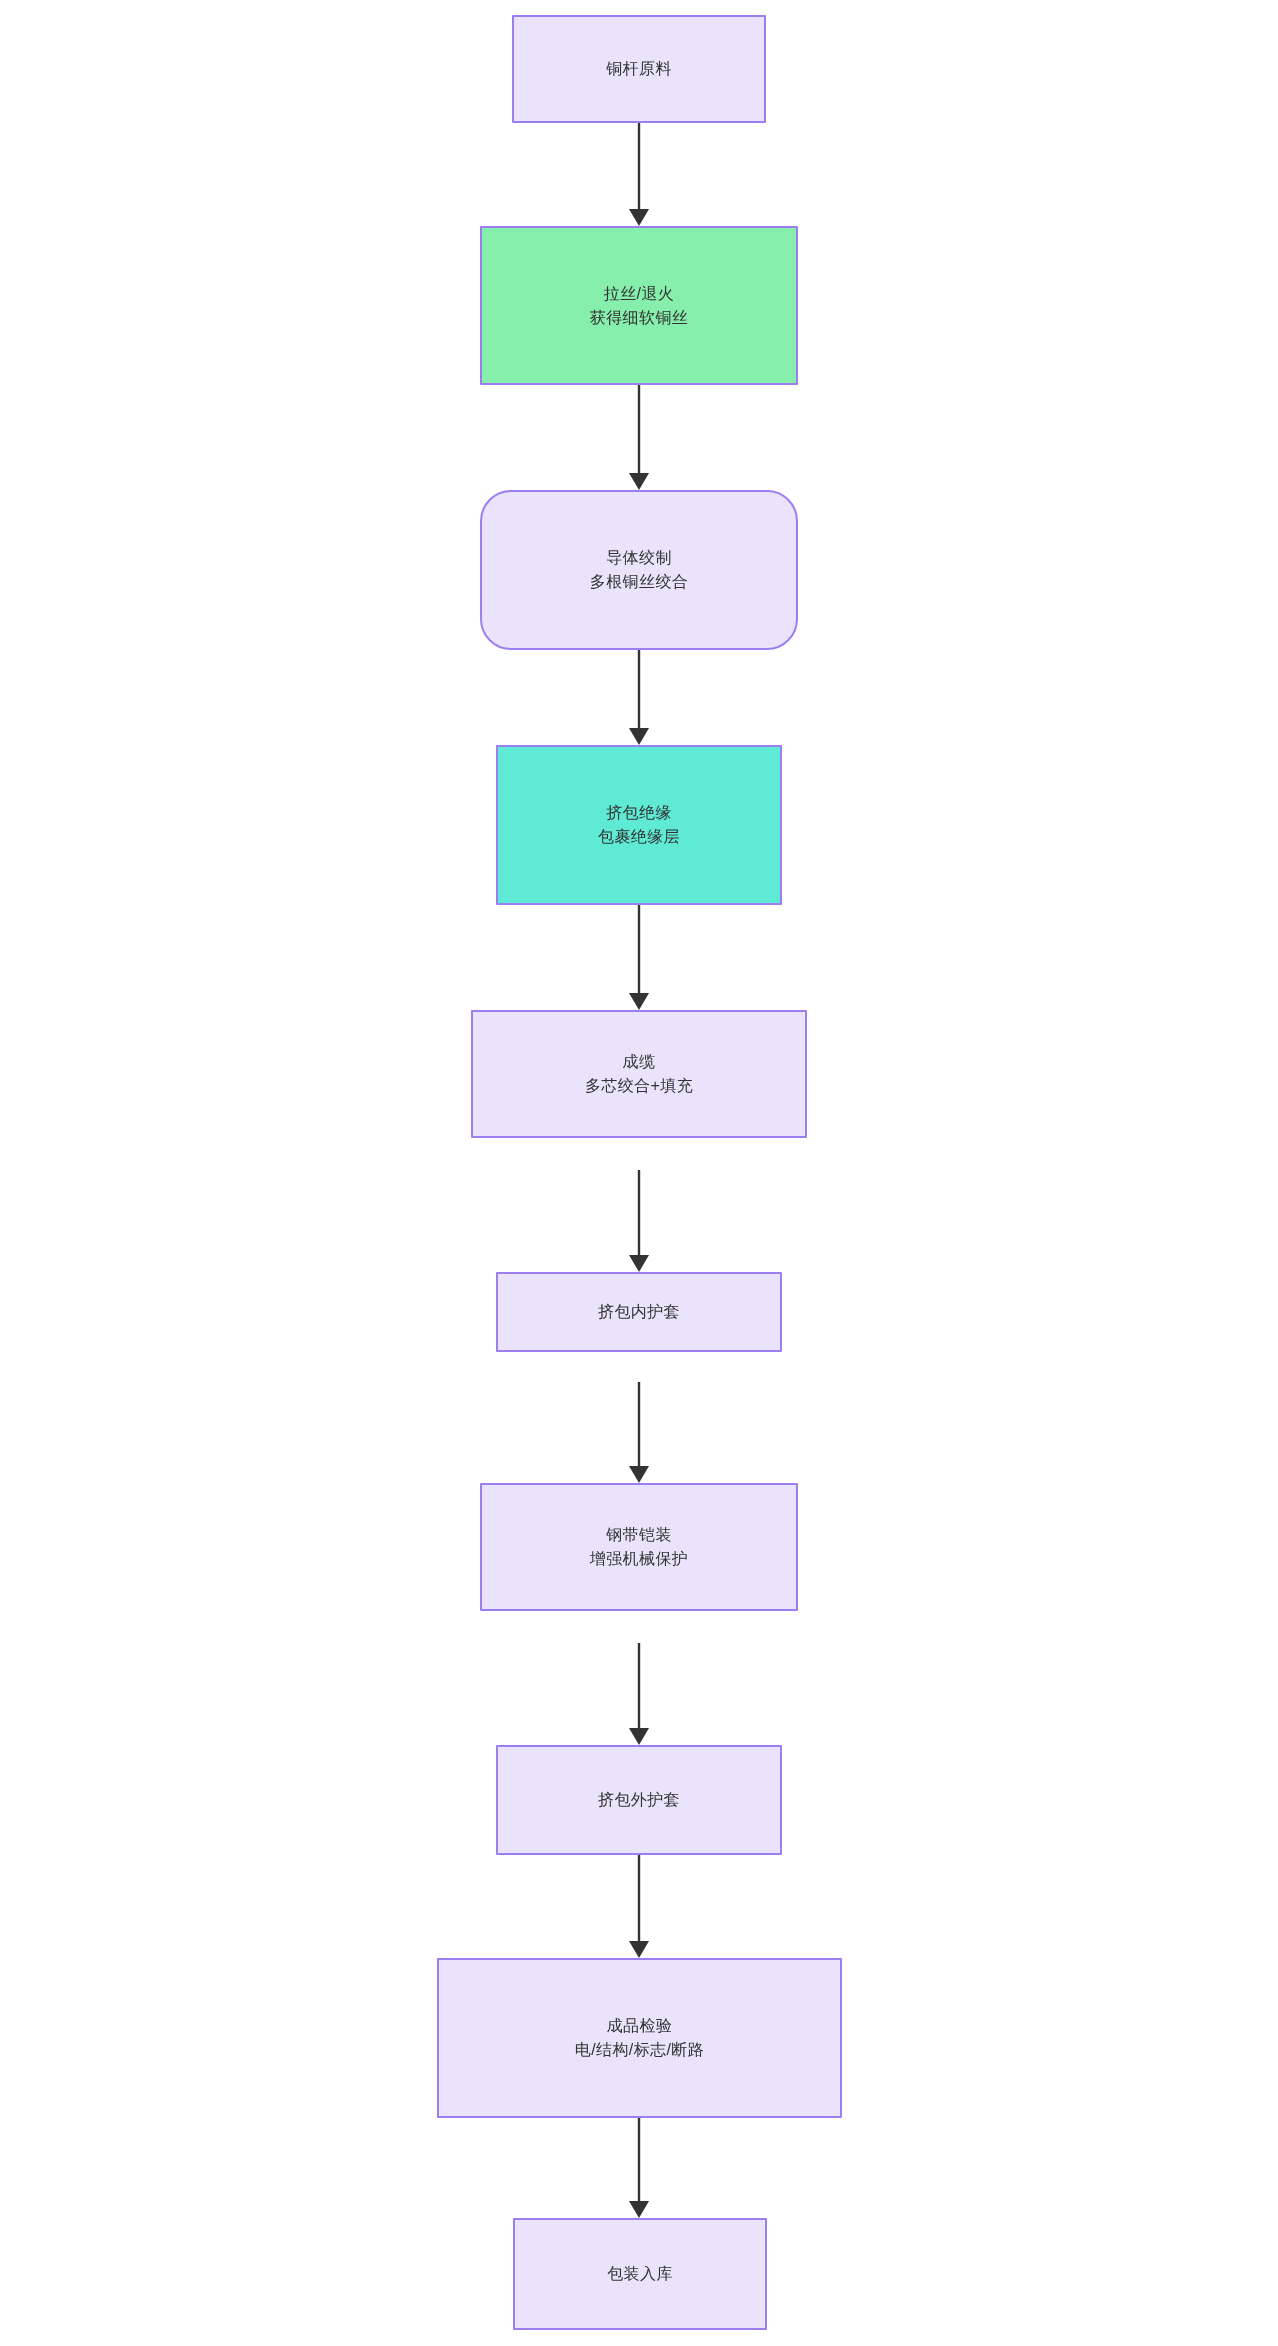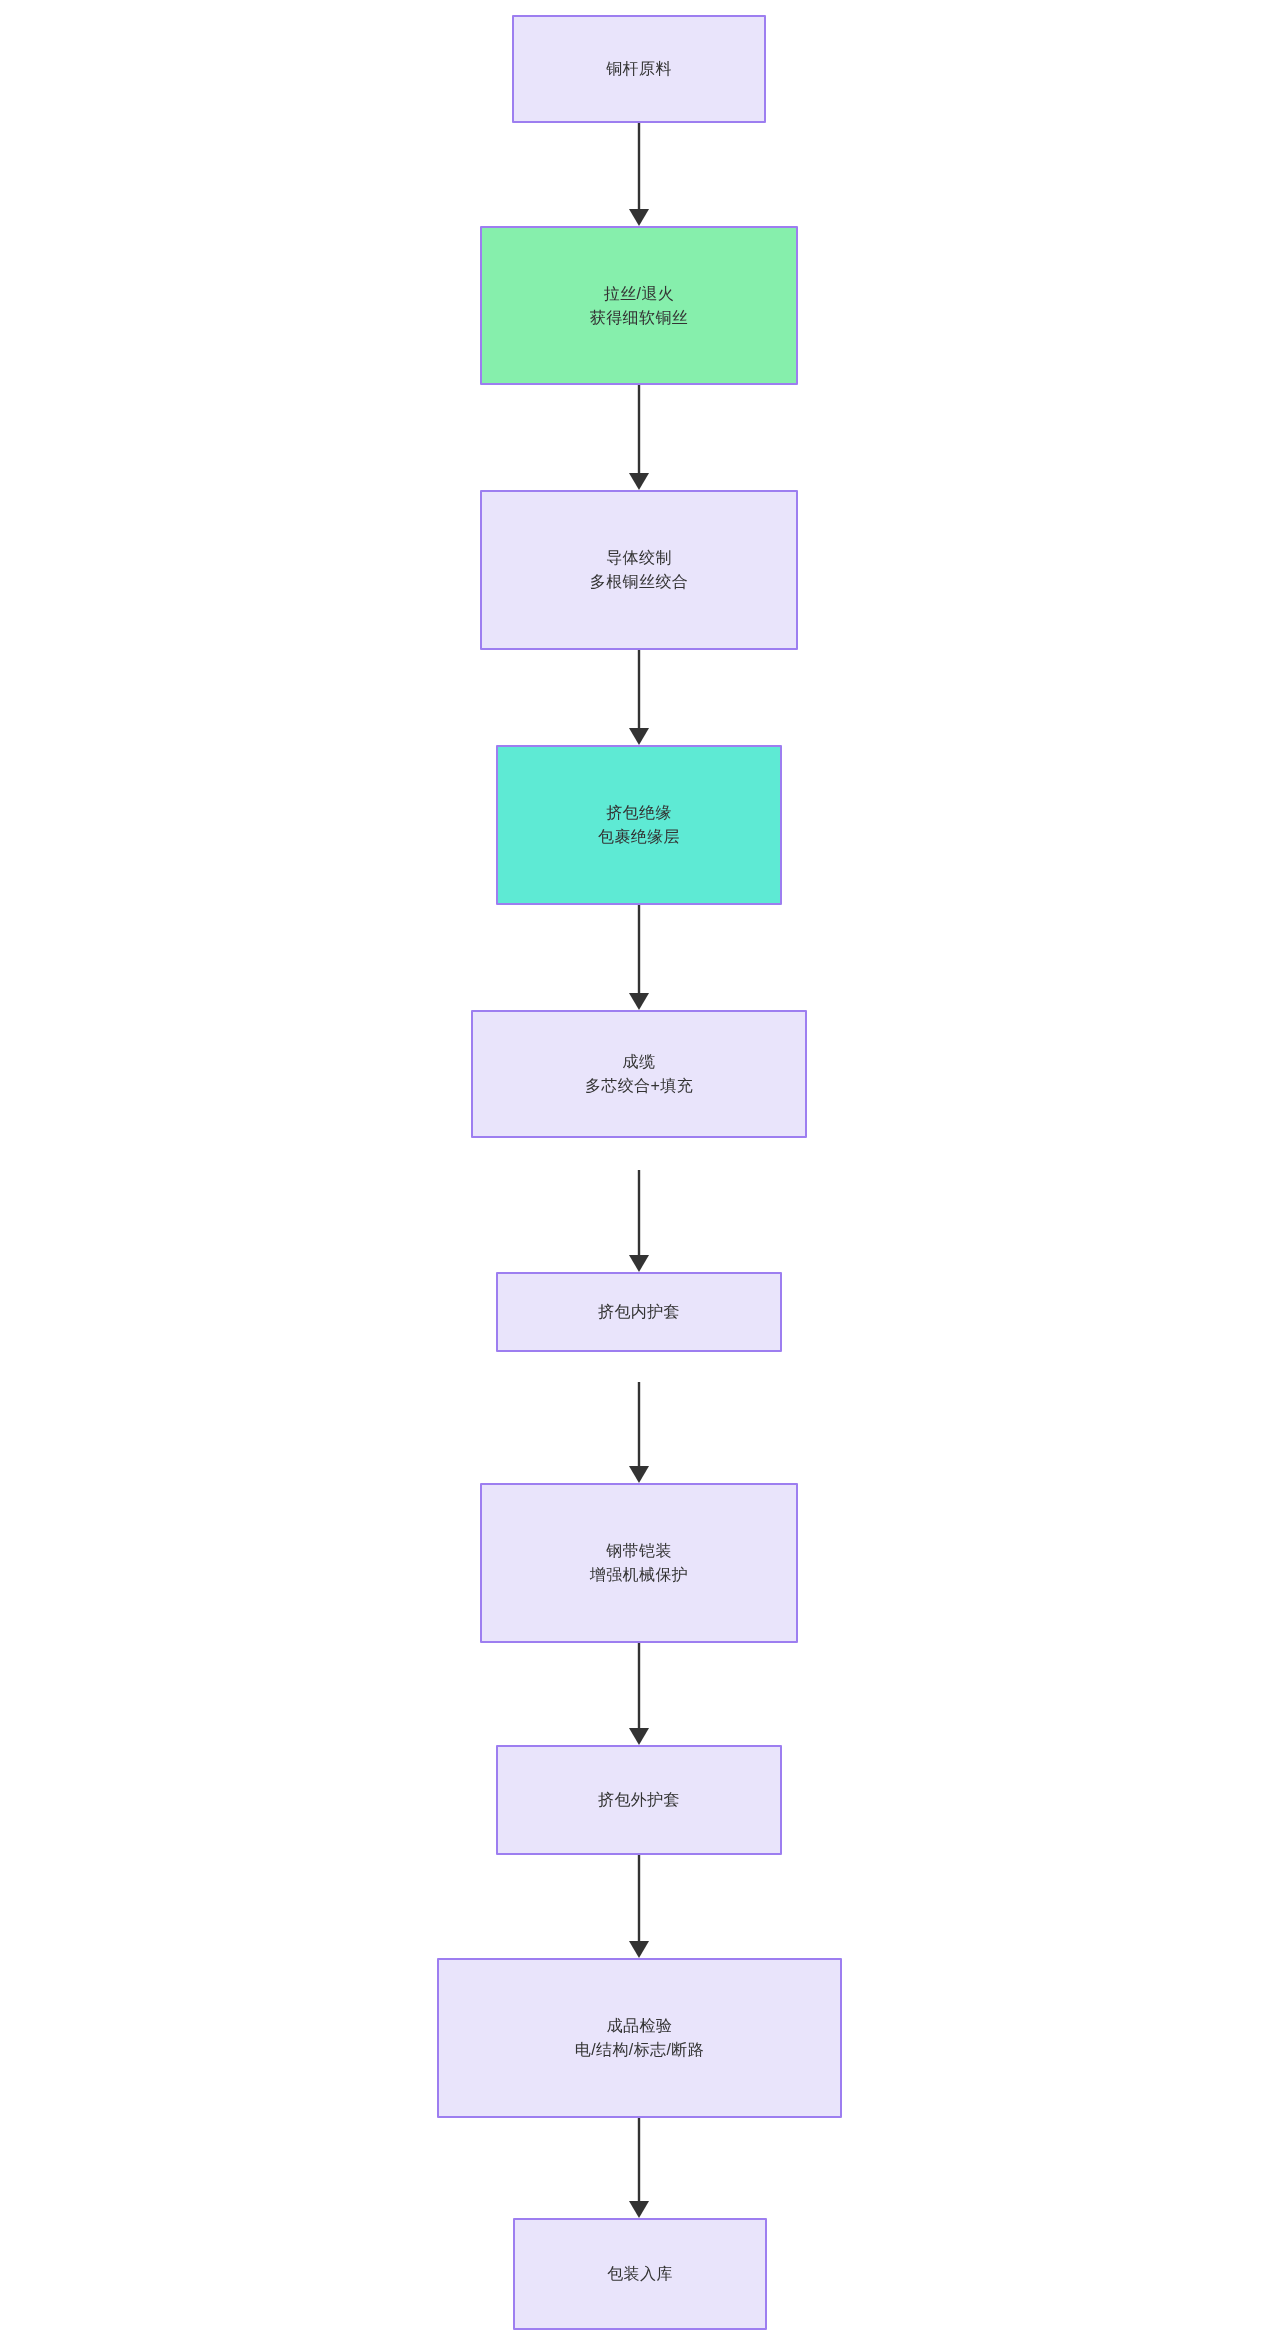--- a/index.html
+++ b/index.html
@@ -112,36 +112,36 @@
     </svg>
 
   <div id="nodes">
       <div class="node" style="left: 512px; top: 15px; width: 254px; height: 108px; background: rgb(233, 228, 251); border-color: rgb(157, 126, 240); color: rgb(51, 51, 51);">
         <span class="node-line">铜杆原料</span>
       </div>
       <div class="node" style="left: 480px; top: 226px; width: 318px; height: 159px; background: #86efac; border-color: rgb(157, 126, 240); color: rgb(51, 51, 51);">
         <span class="node-line">拉丝/退火</span>
         <span class="node-line">获得细软铜丝</span>
       </div>
-      <div class="node" style="left: 480px; top: 490px; width: 318px; height: 160px; background: rgb(233, 228, 251); border-color: rgb(157, 126, 240); color: rgb(51, 51, 51);">
+      <div class="node" style="left: 480px; top: 490px; width: 318px; height: 160px; background: rgb(233, 228, 251); border-color: rgb(157, 126, 240); color: rgb(51, 51, 51); border-radius: 31px;">
         <span class="node-line">导体绞制</span>
         <span class="node-line">多根铜丝绞合</span>
       </div>
       <div class="node" style="left: 496px; top: 745px; width: 286px; height: 160px; background: #5eead4; border-color: rgb(157, 126, 240); color: rgb(51, 51, 51);">
         <span class="node-line">挤包绝缘</span>
         <span class="node-line">包裹绝缘层</span>
       </div>
       <div class="node" style="left: 471px; top: 1010px; width: 336px; height: 128px; background: rgb(233, 228, 251); border-color: rgb(157, 126, 240); color: rgb(51, 51, 51);">
         <span class="node-line">成缆</span>
         <span class="node-line">多芯绞合+填充</span>
       </div>
       <div class="node" style="left: 496px; top: 1272px; width: 286px; height: 80px; background: rgb(233, 228, 251); border-color: rgb(157, 126, 240); color: rgb(51, 51, 51);">
         <span class="node-line">挤包内护套</span>
       </div>
-      <div class="node" style="left: 480px; top: 1483px; width: 318px; height: 160px; background: rgb(233, 228, 251); border-color: rgb(157, 126, 240); color: rgb(51, 51, 51);">
+      <div class="node" style="left: 480px; top: 1483px; width: 318px; height: 128px; background: rgb(233, 228, 251); border-color: rgb(157, 126, 240); color: rgb(51, 51, 51);">
         <span class="node-line">钢带铠装</span>
         <span class="node-line">增强机械保护</span>
       </div>
       <div class="node" style="left: 496px; top: 1745px; width: 286px; height: 110px; background: rgb(233, 228, 251); border-color: rgb(157, 126, 240); color: rgb(51, 51, 51);">
         <span class="node-line">挤包外护套</span>
       </div>
       <div class="node" style="left: 437px; top: 1958px; width: 405px; height: 160px; background: rgb(233, 228, 251); border-color: rgb(157, 126, 240); color: rgb(51, 51, 51);">
         <span class="node-line">成品检验</span>
         <span class="node-line">电/结构/标志/断路</span>
       </div>

